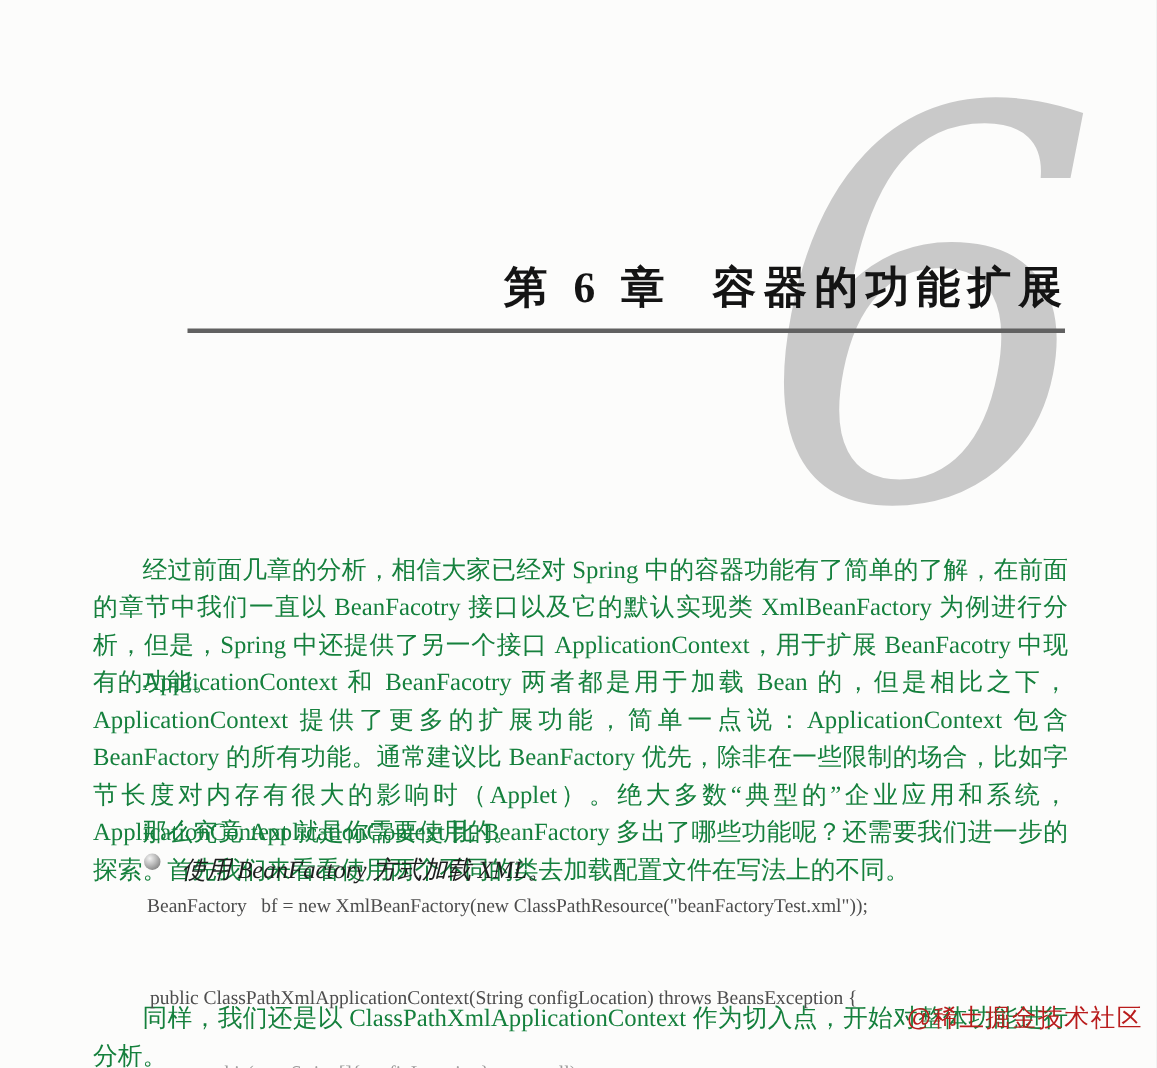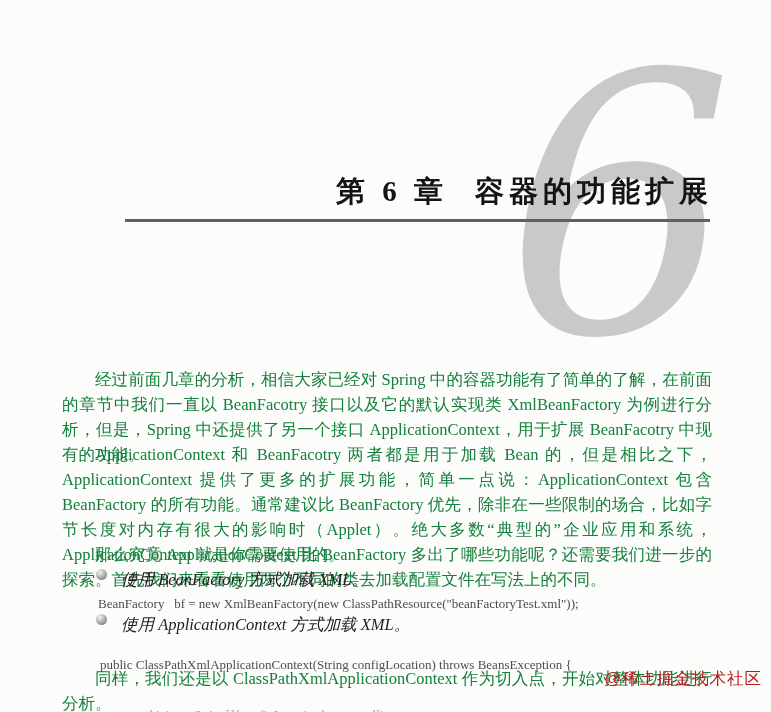--- a/index.html
+++ b/index.html
@@ -94,24 +94,20 @@
 
   <p class="para p3">那么究竟 ApplicationContext 比 BeanFactory 多出了哪些功能呢？还需要我们进一步的探索。首先我们来看看使用两个不同的类去加载配置文件在写法上的不同。</p>
 
   <div class="bullet-row b1">
     <span class="sphere"></span>
     <span class="bullet-label">使用 BeanFactory 方式加载 XML。</span>
   </div>
 
   <div class="code-line c1">BeanFactory   bf = new XmlBeanFactory(new ClassPathResource("beanFactoryTest.xml"));</div>
 
-  <div class="bullet-row b2">
-    <span class="sphere"></span>
-    <span class="bullet-label">使用 ApplicationContext 方式加载 XML。</span>
-  </div>
 
 
   <p class="para p4">同样，我们还是以 ClassPathXmlApplicationContext 作为切入点，开始对整体功能进行分析。</p>
 
   <div class="code-line c3">public ClassPathXmlApplicationContext(String configLocation) throws BeansException {</div>
 
   <div class="code-line c4">this(new String[]{configLocation}, true, null);</div>
 
   <div class="watermark">@稀土掘金技术社区</div>
 

